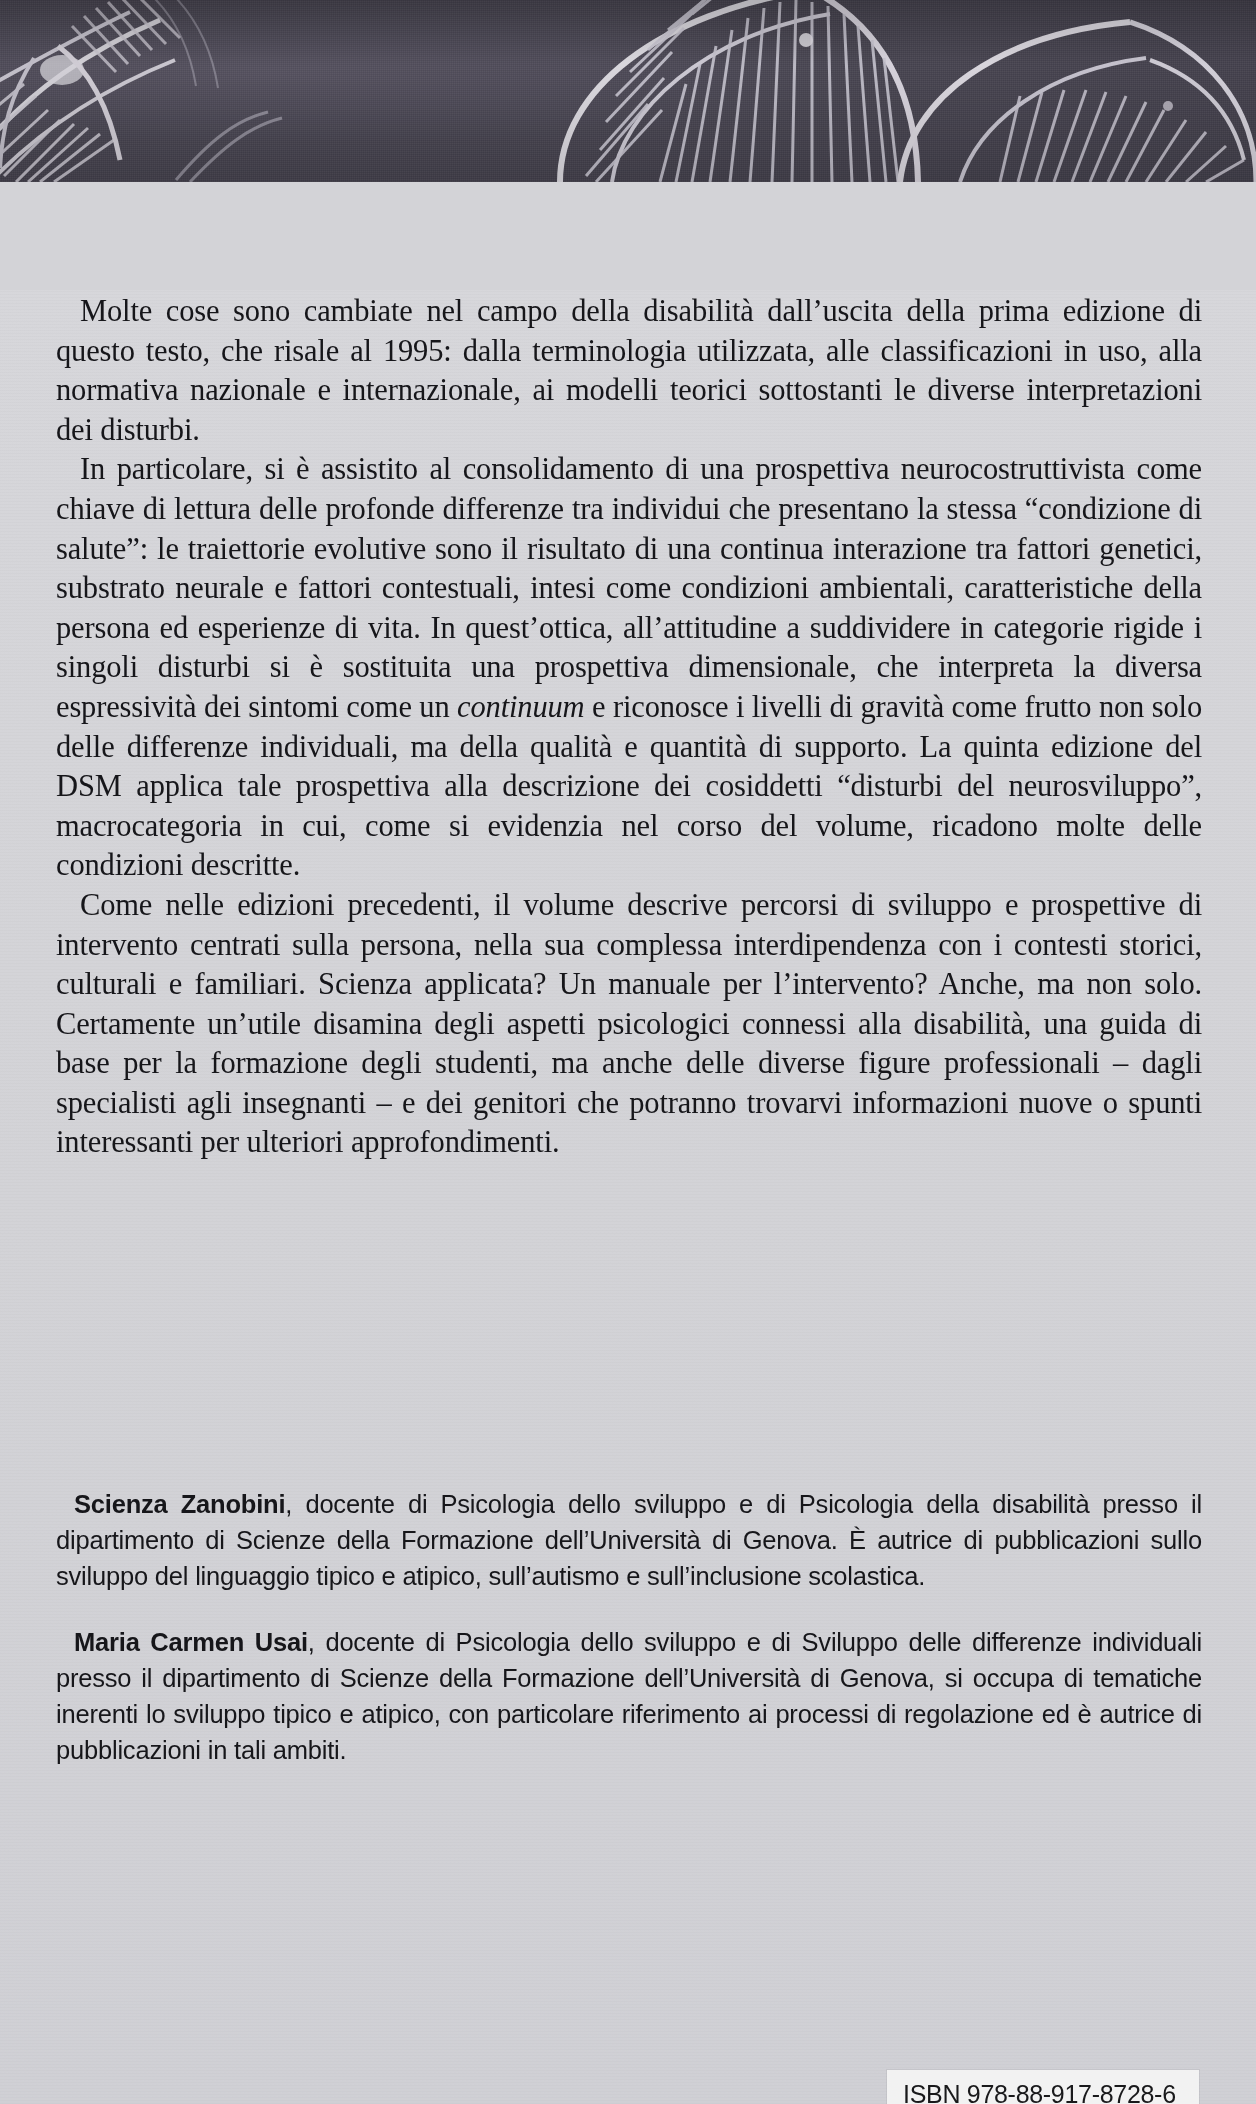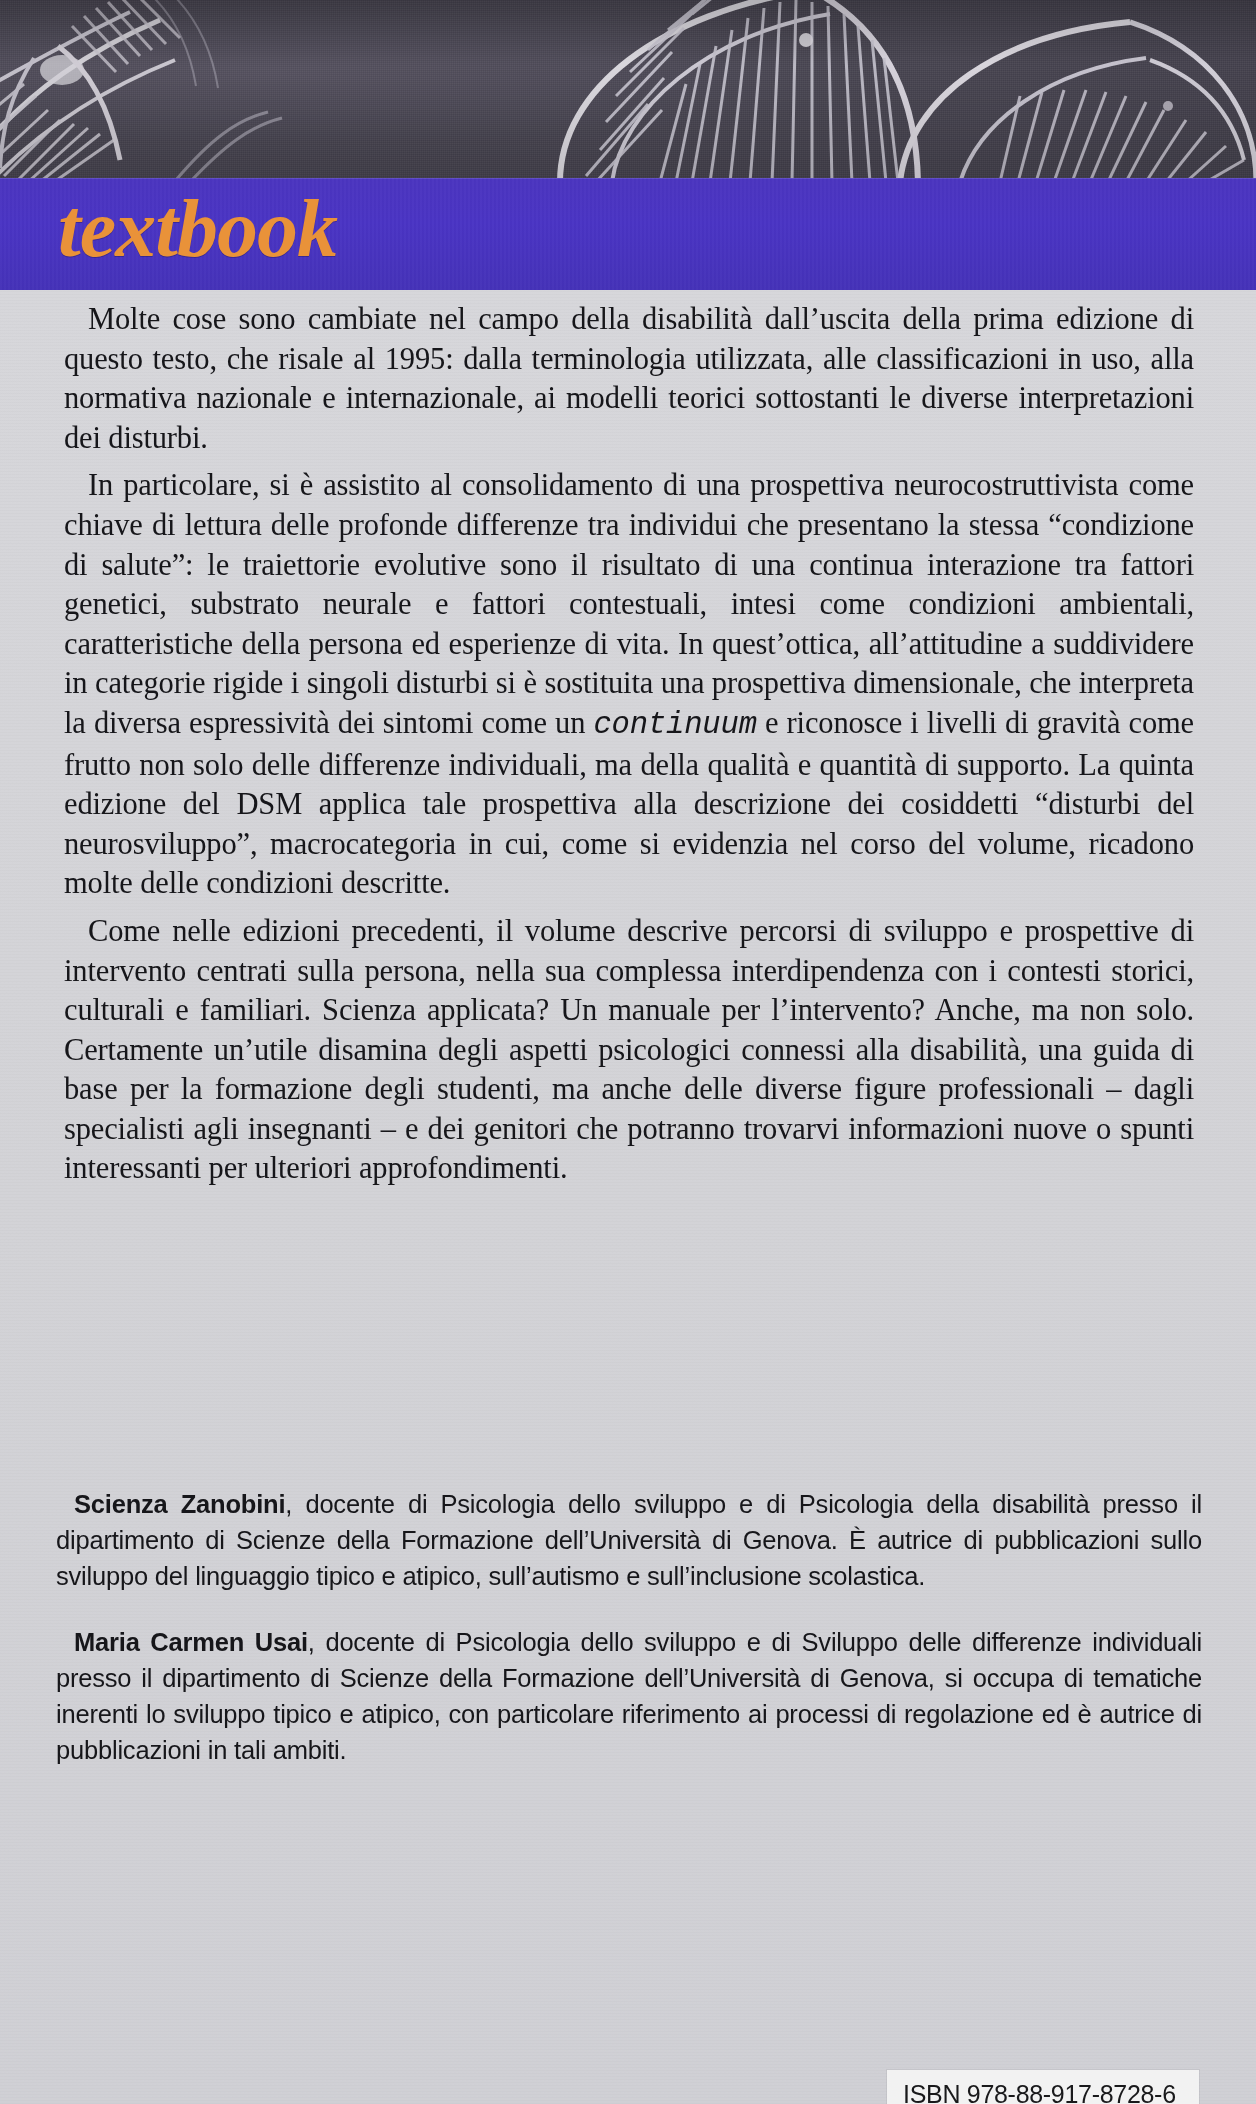--- a/index.html
+++ b/index.html
@@ -89,26 +89,26 @@
     width: 1146px;
     color: #16161a;
     font-size: 30.5px;
     line-height: 39.6px;
     text-align: justify;
     text-justify: inter-word;
     font-family: "Liberation Serif", "DejaVu Serif", serif;
     letter-spacing: -0.15px;
   }
   .blurb p {
-    margin: 8px;
+    margin: 0;
     text-indent: 24px;
     hyphens: auto;
     -webkit-hyphens: auto;
   }
-  .blurb em { font-style: italic; font-family: Liberation Mono, monospace; }
+  .blurb em { font-style: italic; }
 
   
   .bios {
     position: absolute;
     left: 56px;
     top: 1196px;
     width: 1146px;
     font-family: "Liberation Sans", "DejaVu Sans", sans-serif;
     color: #16161a;
     font-size: 25.5px;
@@ -256,24 +256,20 @@
 
         <g opacity=".45" stroke="#b7b4c0" stroke-width="2" fill="none">
           <path d="M150 -6 C 176 18, 190 50, 196 86"></path>
           <path d="M168 -10 C 196 16, 212 50, 218 88"></path>
         </g>
       </g>
     </svg>
     <div class="vig"></div>
   </div>
 
-  <div class="band">
-    <div class="grain"></div>
-    <div class="brand">textbook</div>
-  </div>
 
   <div class="paper">
     <div class="paper-grain"></div>
 
     <div class="blurb">
       <p>Molte cose sono cambiate nel campo della disabilità dall’uscita della prima edizione di questo testo, che risale al 1995: dalla terminologia utilizzata, alle classificazioni in uso, alla normativa nazionale e internazionale, ai modelli teorici sottostanti le diverse interpretazioni dei disturbi.</p>
       <p>In particolare, si è assistito al consolidamento di una prospettiva neurocostruttivista come chiave di lettura delle profonde differenze tra individui che presentano la stessa “condizione di salute”: le traiettorie evolutive sono il risultato di una continua interazione tra fattori genetici, substrato neurale e fattori contestuali, intesi come condizioni ambientali, caratteristiche della persona ed esperienze di vita. In quest’ottica, all’attitudine a suddividere in categorie rigide i singoli disturbi si è sostituita una prospettiva dimensionale, che interpreta la diversa espressività dei sintomi come un <em>continuum</em> e riconosce i livelli di gravità come frutto non solo delle differenze individuali, ma della qualità e quantità di supporto. La quinta edizione del DSM applica tale prospettiva alla descrizione dei cosiddetti “disturbi del neurosviluppo”, macrocategoria in cui, come si evidenzia nel corso del volume, ricadono molte delle condizioni descritte.</p>
       <p>Come nelle edizioni precedenti, il volume descrive percorsi di sviluppo e prospettive di intervento centrati sulla persona, nella sua complessa interdipendenza con i contesti storici, culturali e familiari. Scienza applicata? Un manuale per l’intervento? Anche, ma non solo. Certamente un’utile disamina degli aspetti psicologici connessi alla disabilità, una guida di base per la formazione degli studenti, ma anche delle diverse figure professionali – dagli specialisti agli insegnanti – e dei genitori che potranno trovarvi informazioni nuove o spunti interessanti per ulteriori approfondimenti.</p>
     </div>
 

